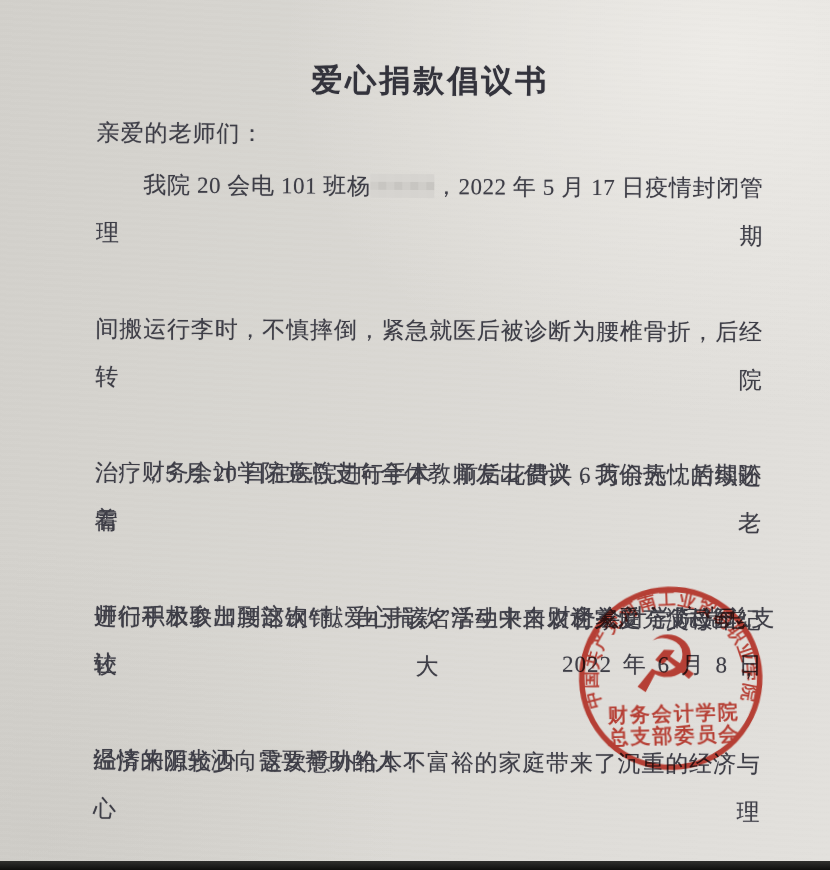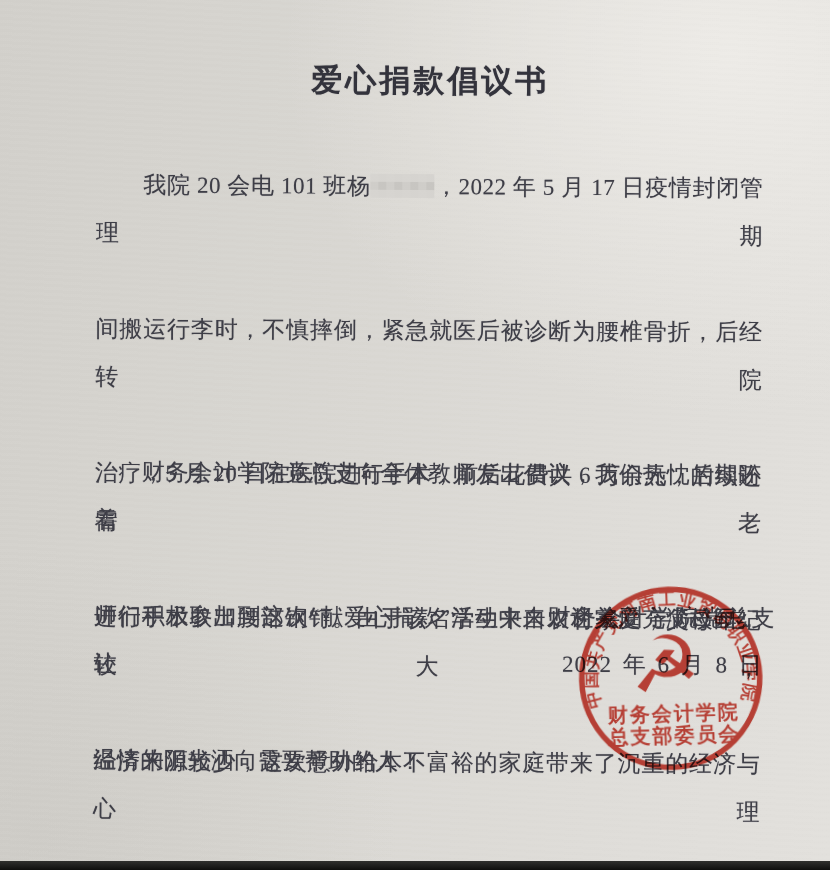--- a/index.html
+++ b/index.html
@@ -75,20 +75,21 @@
 <body>
 
 <div class="stage">
   <div class="paper"></div>
   <div class="paper-grain"></div>
 
   <div class="doc">
 
     <div class="title">爱心捐款倡议书</div>
 
+    <div class="salutation">亲爱的老师们：</div>
 
     <div class="para para-1">
       <div class="bline just indent">
         <span>我院 20 会电 101 班杨</span><span class="mosaic"></span><span>，2022 年 5 月 17 日疫情封闭管理期</span>
       </div>
       <div class="bline just">间搬运行李时，不慎摔倒，紧急就医后被诊断为腰椎骨折，后经转院</div>
       <div class="bline just">治疗，5 月 20 日在医院进行手术，前后花费共 6 万余元，后续还需</div>
       <div class="bline just">进行手术取出腰部钢钉。由于该名学生来自农村家庭，父母年纪较大，</div>
       <div class="bline just">经济来源较少，这次意外给本不富裕的家庭带来了沉重的经济与心理</div>
 

